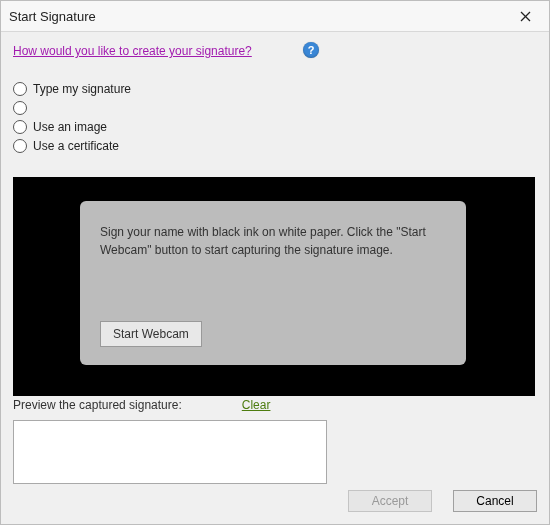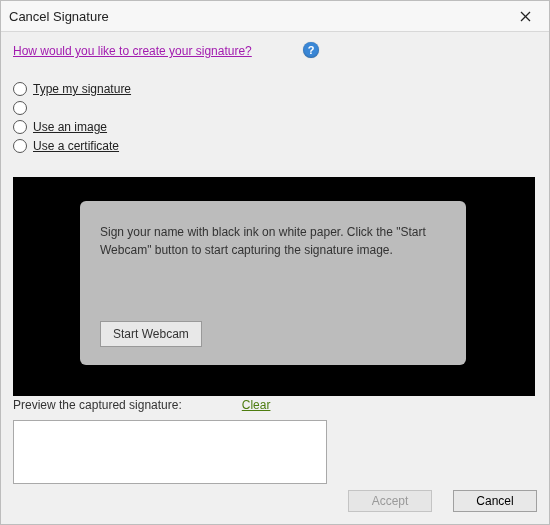--- a/index.html
+++ b/index.html
@@ -71,21 +71,20 @@
     font-size: 11px;
     font-weight: bold;
     display: flex;
     align-items: center;
     justify-content: center;
     box-shadow: inset 0 -1px 2px rgba(0,0,0,0.2), 0 0 1px rgba(0,0,0,0.3);
     cursor: pointer;
   }
   .options {
     margin-top: 20px;
-    text-decoration: underline;
   }
   .radio-row {
     display: flex;
     align-items: center;
     height: 18px;
     margin: 1px 0;
     cursor: pointer;
   }
   .radio {
     width: 12px;
@@ -201,21 +200,21 @@
     border-color: #c4c4c4;
     cursor: default;
   }
 </style>
 </head>
 <body>
 
 <div class="dialog">
 
   <div class="titlebar">
-    <span class="titlebar-title">Cancel Signature</span>
+    <span class="titlebar-title">Start Signature</span>
     <div class="close-btn">
       <svg width="11" height="11" viewBox="0 0 11 11">
         <line x1="1" y1="1" x2="10" y2="10" stroke="#222" stroke-width="1.2"></line>
         <line x1="10" y1="1" x2="1" y2="10" stroke="#222" stroke-width="1.2"></line>
       </svg>
     </div>
   </div>
 
   <div class="body">
 

